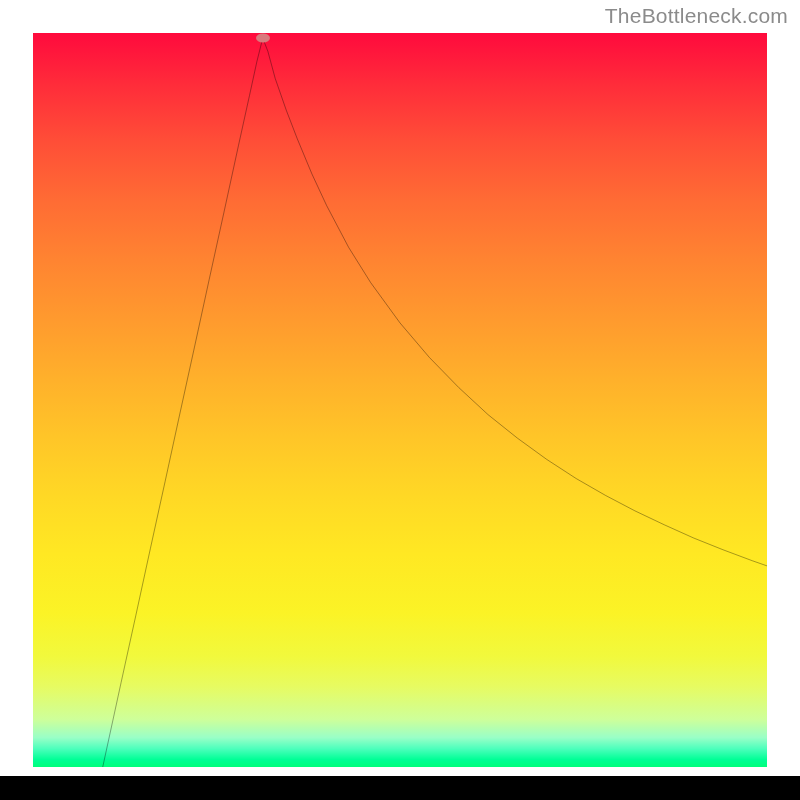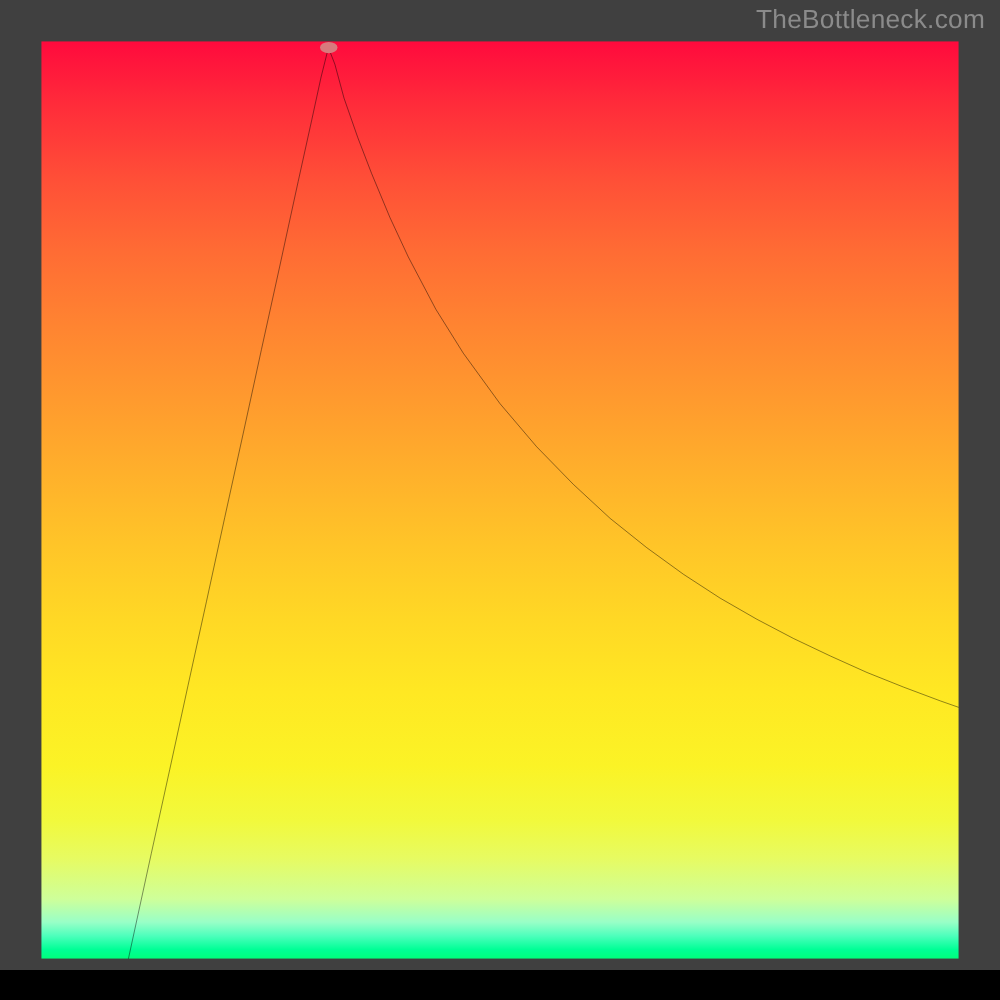--- a/index.html
+++ b/index.html
@@ -8,21 +8,21 @@
     width: 800px;
     height: 800px;
     overflow: hidden;
     background: #000;
     font-family: Arial, Helvetica, sans-serif;
   }
   #frame {
     position: relative;
     width: 800px;
     height: 776px;
-    background: #404040;
+    background: #ffffff;
   }
   #plot {
     position: absolute;
     left: 33px;
     top: 33px;
     width: 734px;
     height: 734px;
     overflow: hidden;
   }
   #gradient {

